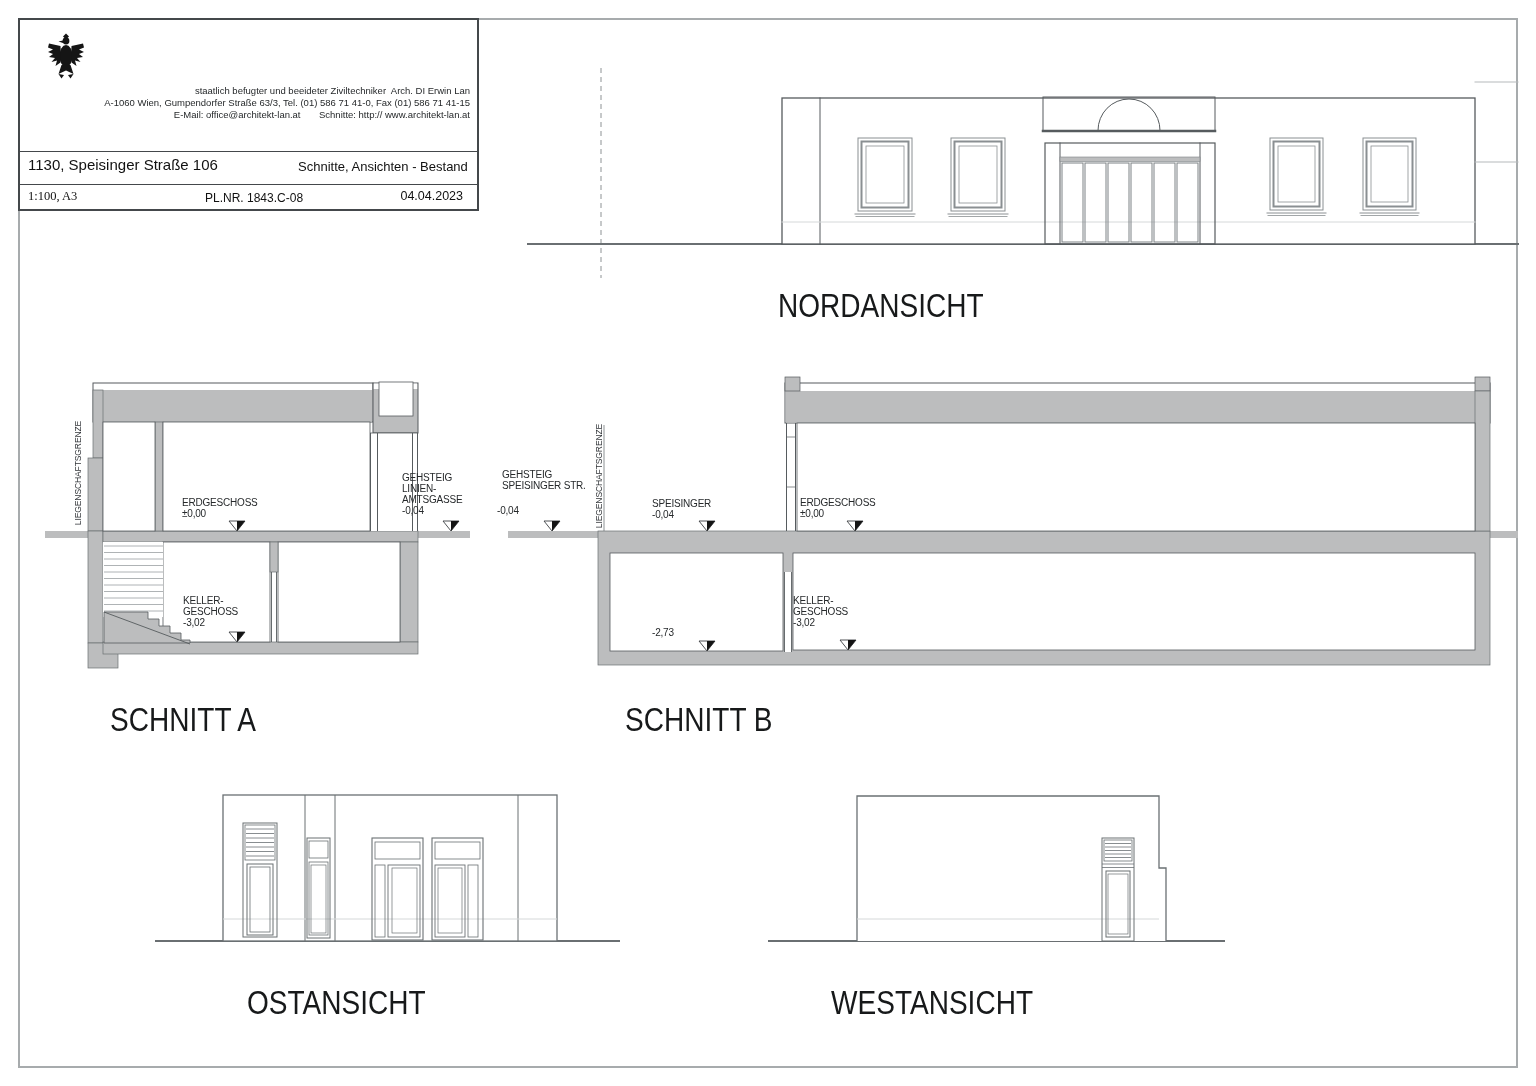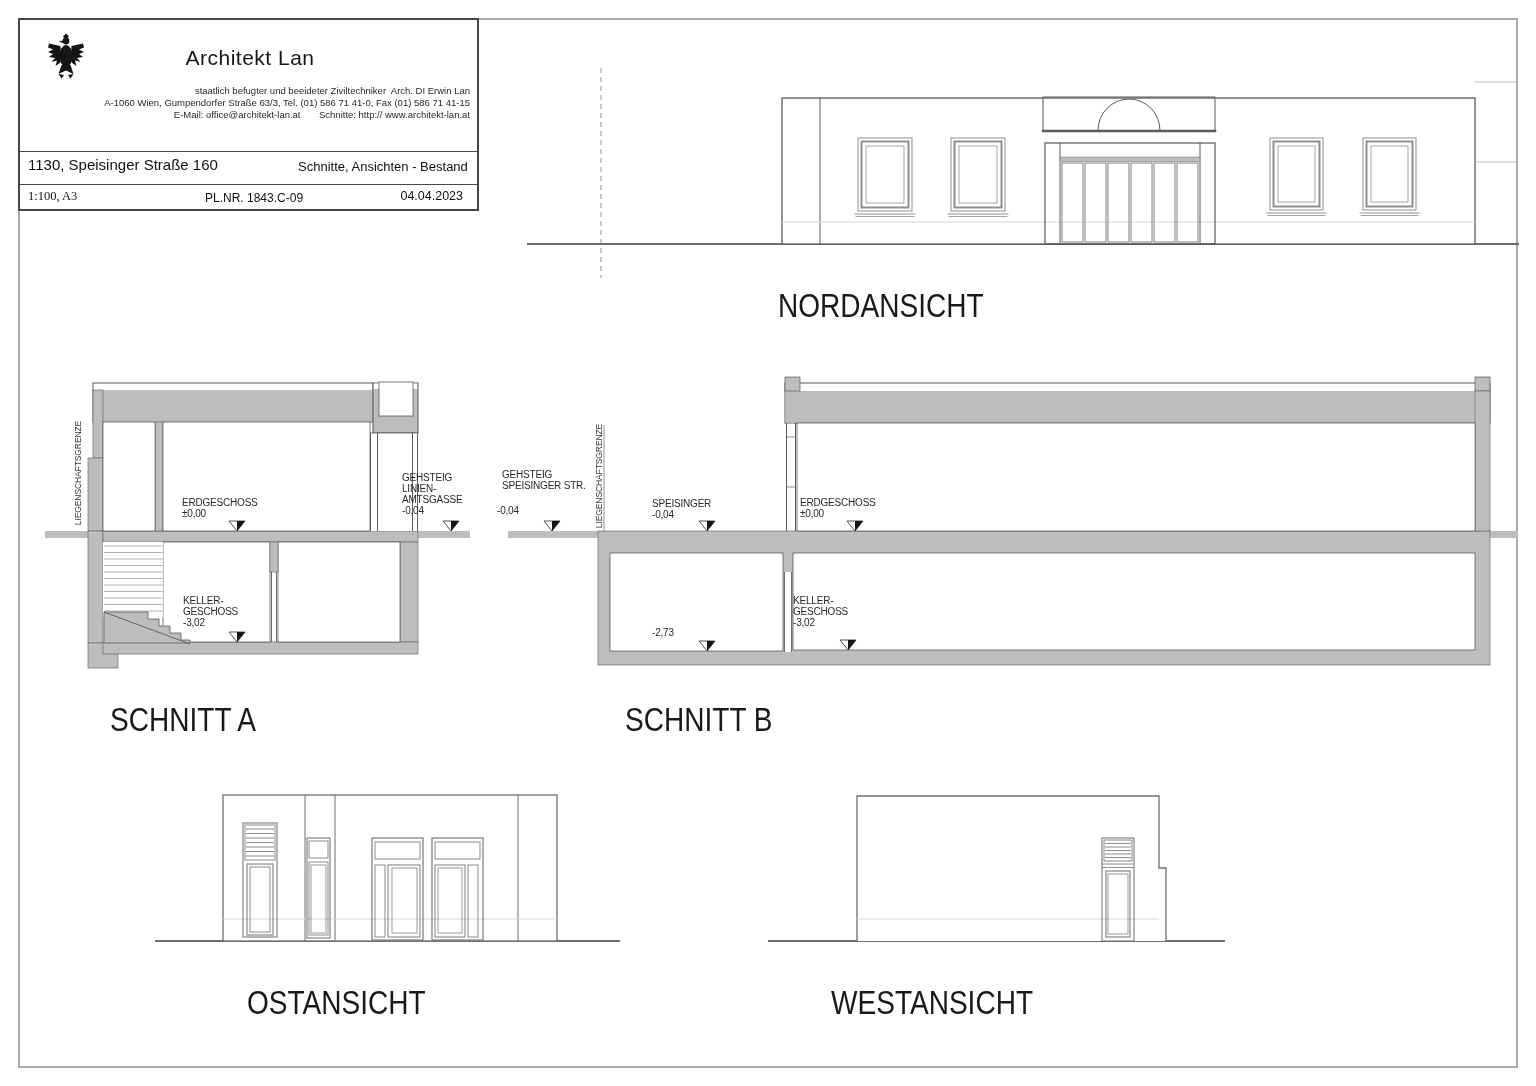--- a/index.html
+++ b/index.html
@@ -285,30 +285,29 @@
         <circle cx="19" cy="8" r="3.4"></circle>
         <polygon points="16,7.5 11.5,8.5 16,10"></polygon>
         <ellipse cx="19" cy="23" rx="6.5" ry="11"></ellipse>
         <polygon points="13.5,13 2,10.5 1,14.5 6,16.5 1,19 6,21 2,24 8,25 4.5,29 10,27.5 8.5,33 13.5,29.5 14,24"></polygon>
         <polygon points="24.5,13 36,10.5 37,14.5 32,16.5 37,19 32,21 36,24 30,25 33.5,29 28,27.5 29.5,33 24.5,29.5 24,24"></polygon>
         <polygon points="14.5,32 23.5,32 26.5,41 19,37.5 11.5,41"></polygon>
         <polygon points="11.5,41 14.5,45.5 17,42"></polygon>
         <polygon points="26.5,41 23.5,45.5 21,42"></polygon>
       </g>
     </svg>
-    <div class="tb-firm">Architekt Lan</div>
     <div class="tb-small" style="top:65px">staatlich befugter und beeideter Ziviltechniker  Arch. DI Erwin Lan</div>
     <div class="tb-small" style="top:77px">A-1060 Wien, Gumpendorfer Straße 63/3, Tel. (01) 586 71 41-0, Fax (01) 586 71 41-15</div>
     <div class="tb-small" style="top:89px">E-Mail: office@architekt-lan.at       Schnitte: http:// www.architekt-lan.at</div>
     <div class="tb-divider" style="top:131px"></div>
-    <div class="tb-project">1130, Speisinger Straße 160</div>
+    <div class="tb-project">1130, Speisinger Straße 106</div>
     <div class="tb-sheettitle">Schnitte, Ansichten - Bestand</div>
     <div class="tb-divider" style="top:164px"></div>
     <div class="tb-scale">1:100, A3</div>
-    <div class="tb-plnr">PL.NR. 1843.C-09</div>
+    <div class="tb-plnr">PL.NR. 1843.C-08</div>
     <div class="tb-date">04.04.2023</div>
   </div>
 
   <div class="caption" style="left:778px;top:287px">NORDANSICHT</div>
   <div class="caption" style="left:110px;top:701px">SCHNITT A</div>
   <div class="caption" style="left:625px;top:701px">SCHNITT B</div>
   <div class="caption" style="left:247px;top:984px">OSTANSICHT</div>
   <div class="caption" style="left:831px;top:984px">WESTANSICHT</div>
 
   <div class="vert" style="left:18px;top:468px">LIEGENSCHAFTSGRENZE</div>

